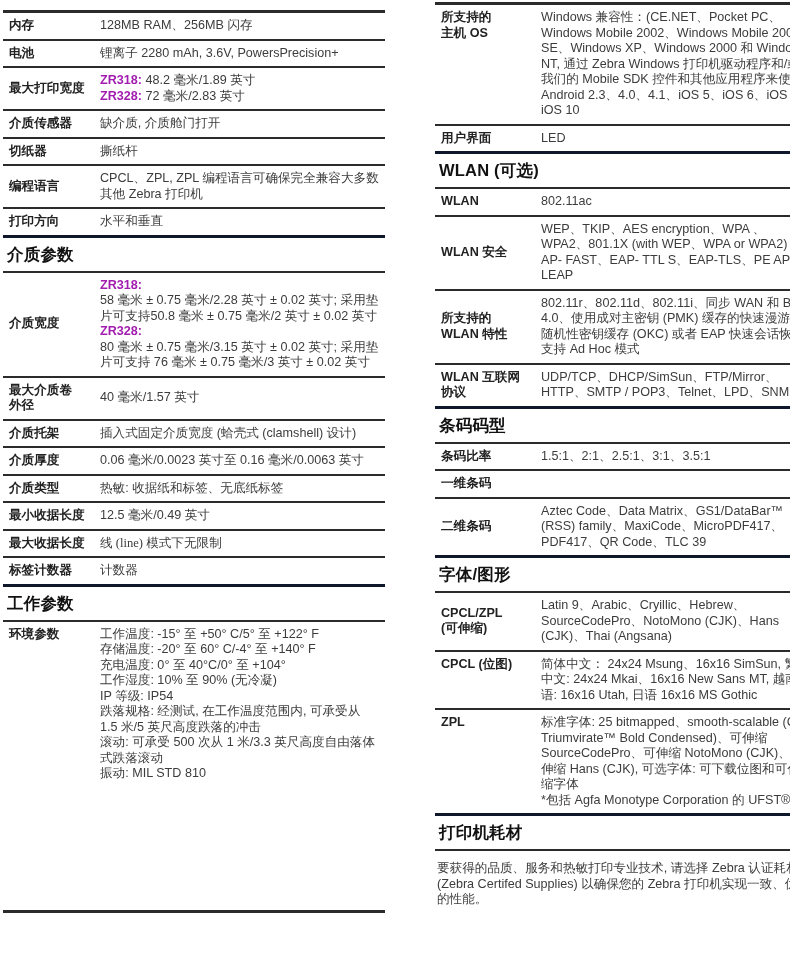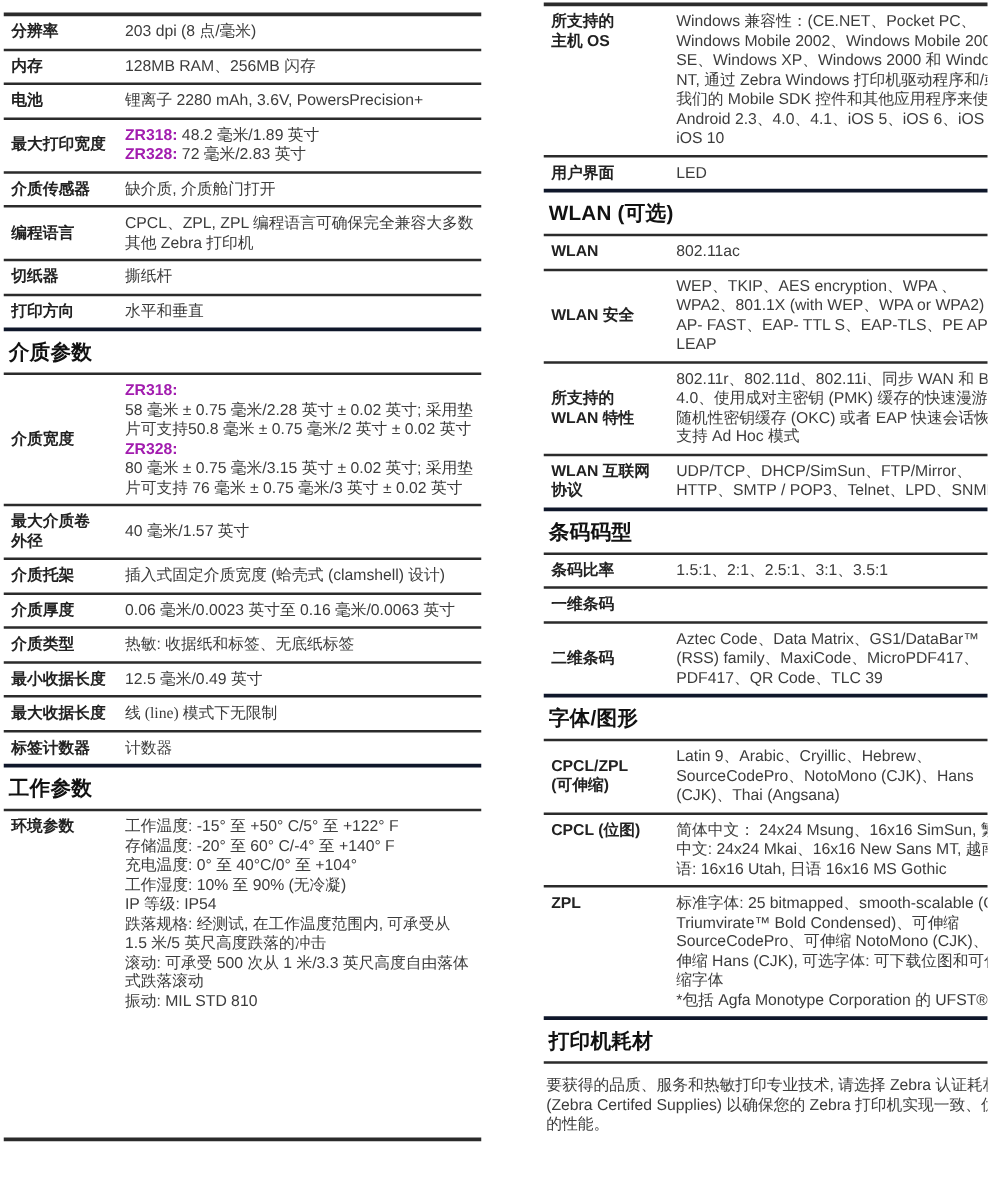--- a/index.html
+++ b/index.html
@@ -74,49 +74,45 @@
     line-height: 15.5px;
     color: #3c3c3c;
   }
 </style>
 </head>
 <body>
 
 <div class="sheet">
   <div class="col col-left">
       <div class="spec-row">
-        <div class="cell-label">分辨率</div>
-        <div class="cell-value">203 dpi (8 点/毫米)</div>
-      </div>
-      <div class="spec-row">
         <div class="cell-label">内存</div>
         <div class="cell-value">128MB RAM、256MB 闪存</div>
       </div>
       <div class="spec-row">
         <div class="cell-label">电池</div>
         <div class="cell-value">锂离子 2280 mAh, 3.6V, PowersPrecision+</div>
       </div>
       <div class="spec-row">
         <div class="cell-label">最大打印宽度</div>
         <div class="cell-value">
           <span class="vline"><b>ZR318:</b><span> 48.2 毫米/1.89 英寸</span></span>
           <span class="vline"><b>ZR328:</b><span> 72 毫米/2.83 英寸</span></span>
         </div>
       </div>
       <div class="spec-row">
         <div class="cell-label">介质传感器</div>
         <div class="cell-value">缺介质, 介质舱门打开</div>
       </div>
       <div class="spec-row">
+        <div class="cell-label">切纸器</div>
+        <div class="cell-value serif">撕纸杆</div>
+      </div>
+      <div class="spec-row">
         <div class="cell-label">编程语言</div>
         <div class="cell-value">CPCL、ZPL, ZPL 编程语言可确保完全兼容大多数其他 Zebra 打印机</div>
-      </div>
-      <div class="spec-row">
-        <div class="cell-label">切纸器</div>
-        <div class="cell-value serif">撕纸杆</div>
       </div>
       <div class="spec-row">
         <div class="cell-label">打印方向</div>
         <div class="cell-value serif">水平和垂直</div>
       </div>
       <div class="section-header"><span>介质参数</span></div>
       <div class="spec-row">
         <div class="cell-label">介质宽度</div>
         <div class="cell-value">
           <span class="vline"><b>ZR318:</b></span>

